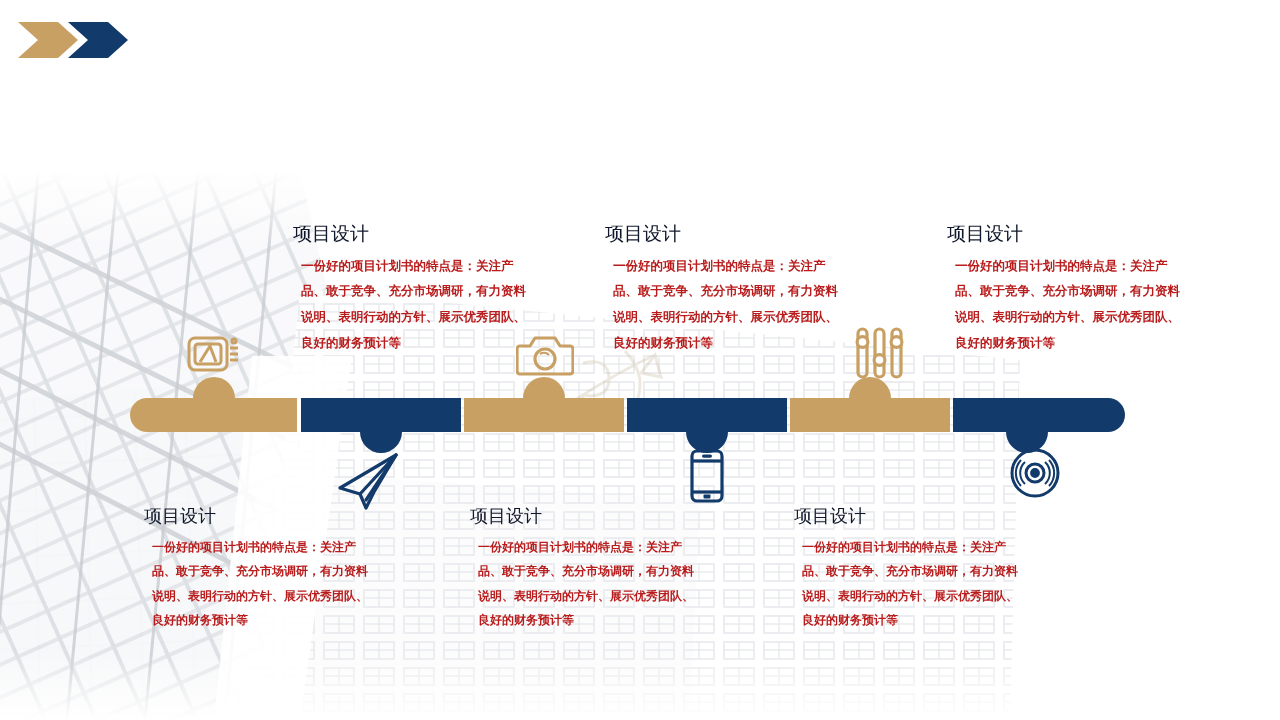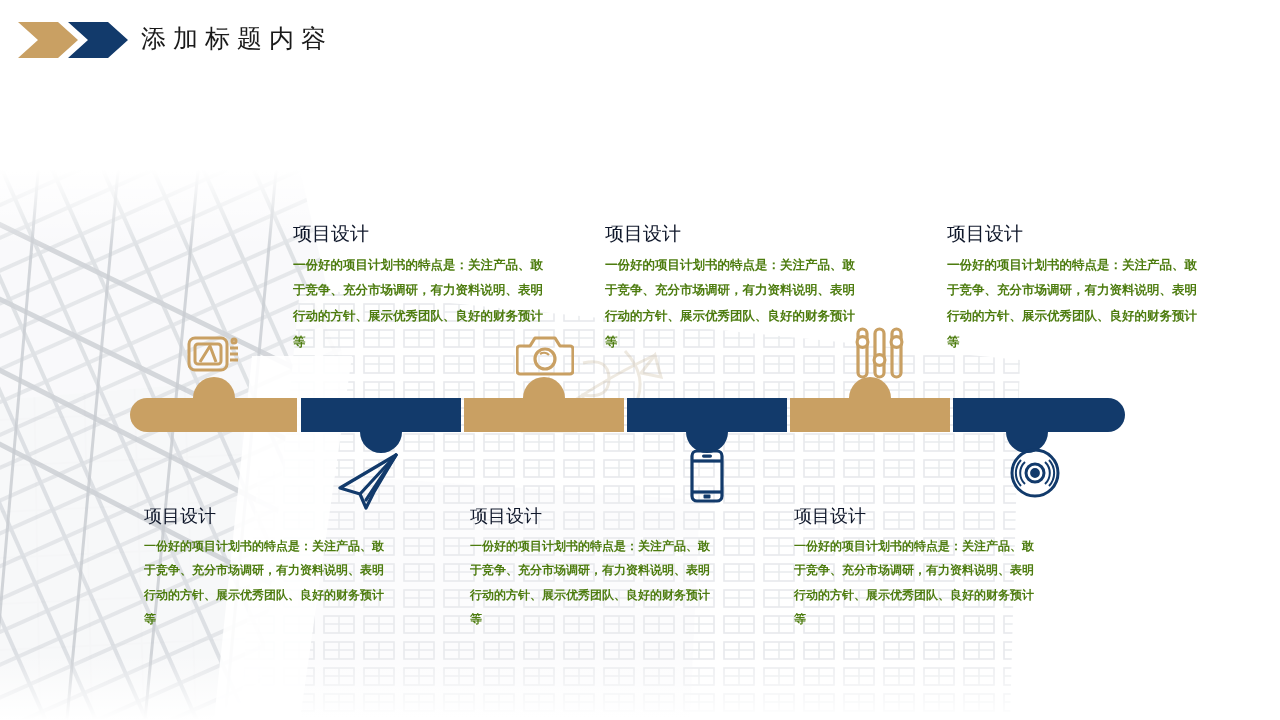--- a/index.html
+++ b/index.html
@@ -47,24 +47,24 @@
   .tl-icon{position:absolute;}
 
   
   .block{position:absolute;width:240px;}
   .block .b-title{
     font-size:19px;color:#0f172a;font-weight:400;
     font-family:"DejaVu Sans","Liberation Sans",sans-serif;
     margin:0 0 7px 0;line-height:1.2;
   }
   .block .b-body{
-    font-size:12.5px;color:#4d7c0f;line-height:2.05;
+    font-size:12.5px;color:#b91c1c;line-height:2.05;
     font-family:"DejaVu Sans","Liberation Sans",sans-serif;
     font-weight:600;
-    margin:0;
+    margin:8px;
     word-break:break-all;
   }
   .block.small .b-title{font-size:18px;}
   .block.small .b-body{font-size:12px;}
 
   
   #watermark{
     position:absolute;left:505px;top:345px;width:190px;height:95px;
     opacity:.30;pointer-events:none;
   }
@@ -178,21 +178,20 @@
   <div class="chev" id="chev-gold">
     <svg width="60" height="36" viewBox="0 0 60 36" xmlns="http://www.w3.org/2000/svg">
       <polygon points="0,0 40,0 60,18 40,36 0,36 20,18" fill="#C9A063"></polygon>
     </svg>
   </div>
   <div class="chev" id="chev-navy">
     <svg width="60" height="36" viewBox="0 0 60 36" xmlns="http://www.w3.org/2000/svg">
       <polygon points="0,0 40,0 60,18 40,36 0,36 20,18" fill="#123A6B"></polygon>
     </svg>
   </div>
-  <div id="header-title">添加标题内容</div>
 </div>
 
 <div id="timeline">
 
   <div class="seg up cap-left" style="left:130px;width:167px;">
     <div class="bar" style="background:#C9A063;"></div>
     <div class="bump" style="background:#C9A063;"></div>
   </div>
 
   <div class="seg down" style="left:301px;width:160px;">

